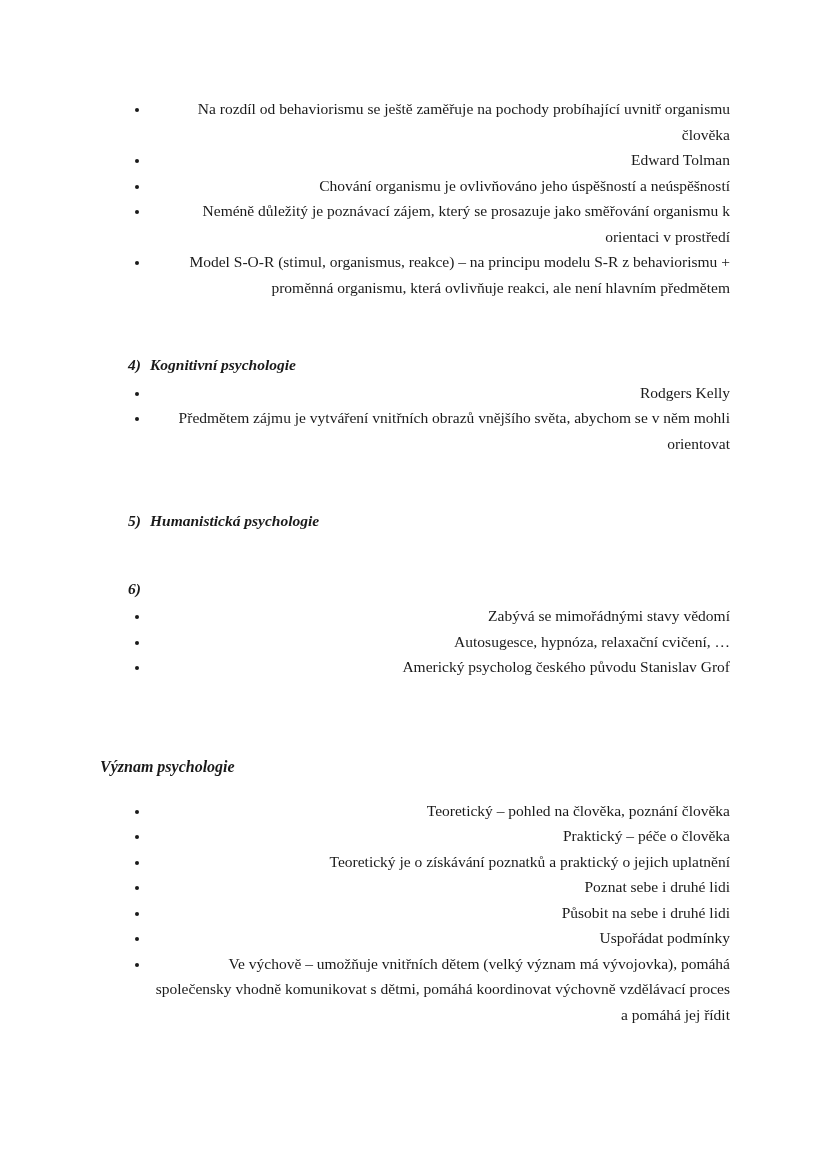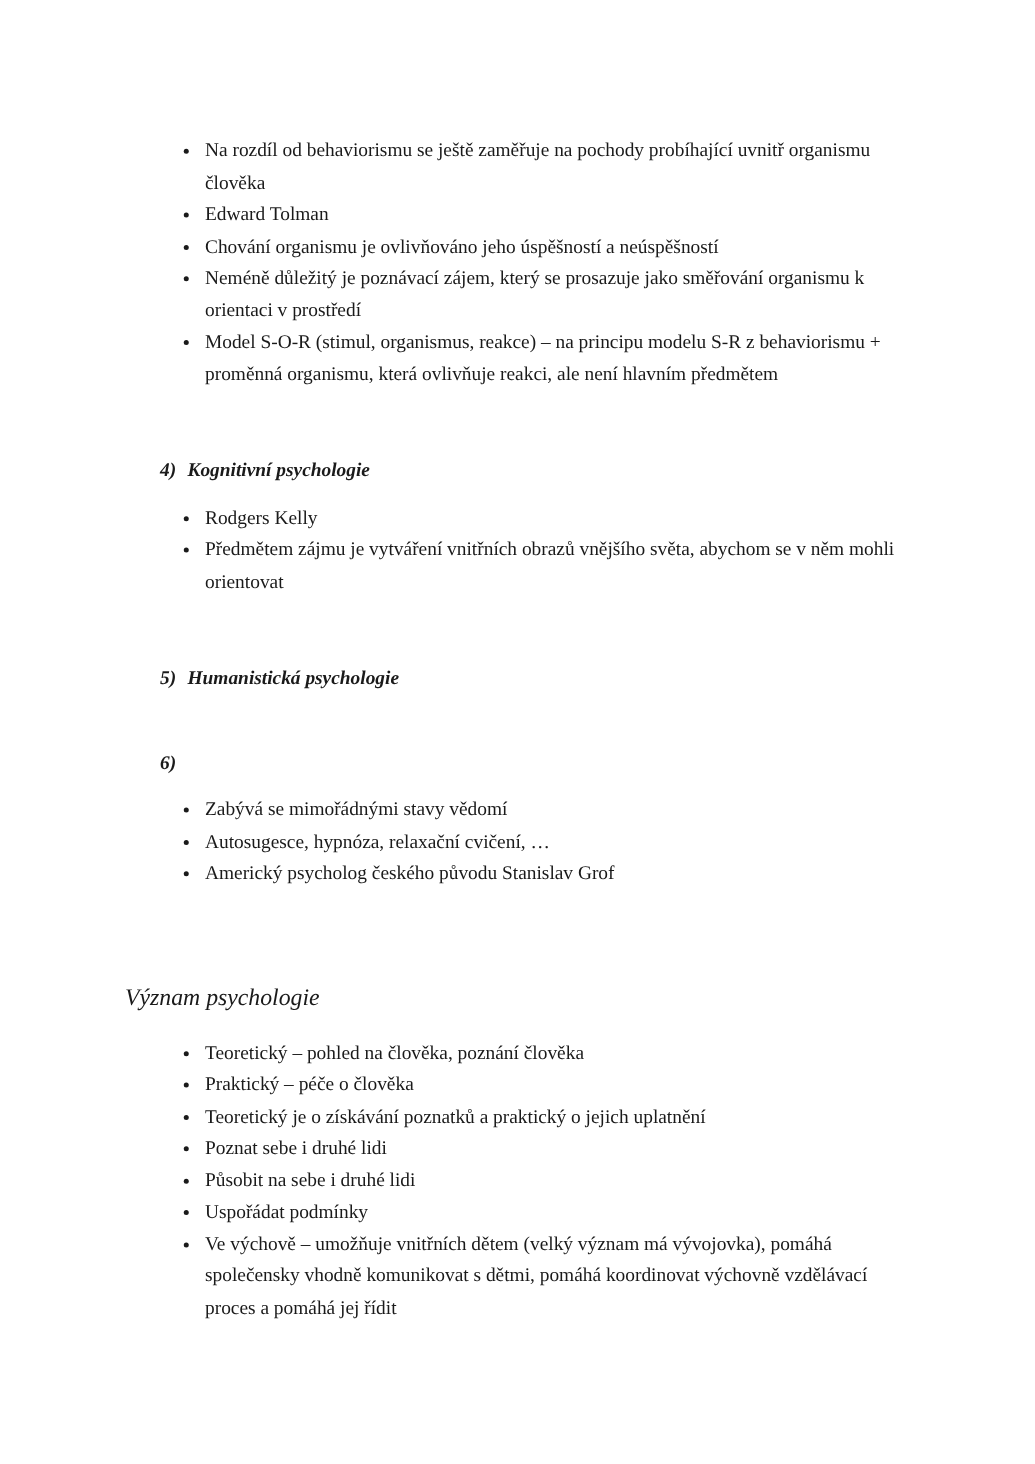--- a/index.html
+++ b/index.html
@@ -14,23 +14,24 @@
     color: #1a1a1a;
     overflow: hidden;
   }
   .page {
     box-sizing: border-box;
     width: 828px;
     height: 1171px;
     padding: 96px 98px 60px 100px;
   }
   ul.bullets {
-    margin: 12px;
+    margin: 0;
     padding: 0 0 0 50px;
     list-style: disc outside;
+    text-align: right;
   }
   ul.bullets li {
     font-size: 15.5px;
     line-height: 25.5px;
     margin: 0;
     padding-left: 2px;
   }
   ul.bullets li::marker {
     font-size: 13px;
   }
@@ -47,23 +48,23 @@
     font-weight: bold;
     font-style: italic;
     padding-left: 28px;
     margin: 0 0 2px 0;
   }
   .sec-num {
     width: 22px;
     flex: 0 0 22px;
   }
   h1.doc-heading {
-    font-size: 19px;
+    font-size: 16px;
     line-height: 26px;
-    font-weight: normal;
+    font-weight: bold;
     font-style: italic;
     margin: 74px 0 18px 0;
   }
 </style>
 </head>
 <body>
 
 <div class="page">
 
   <ul class="bullets">

